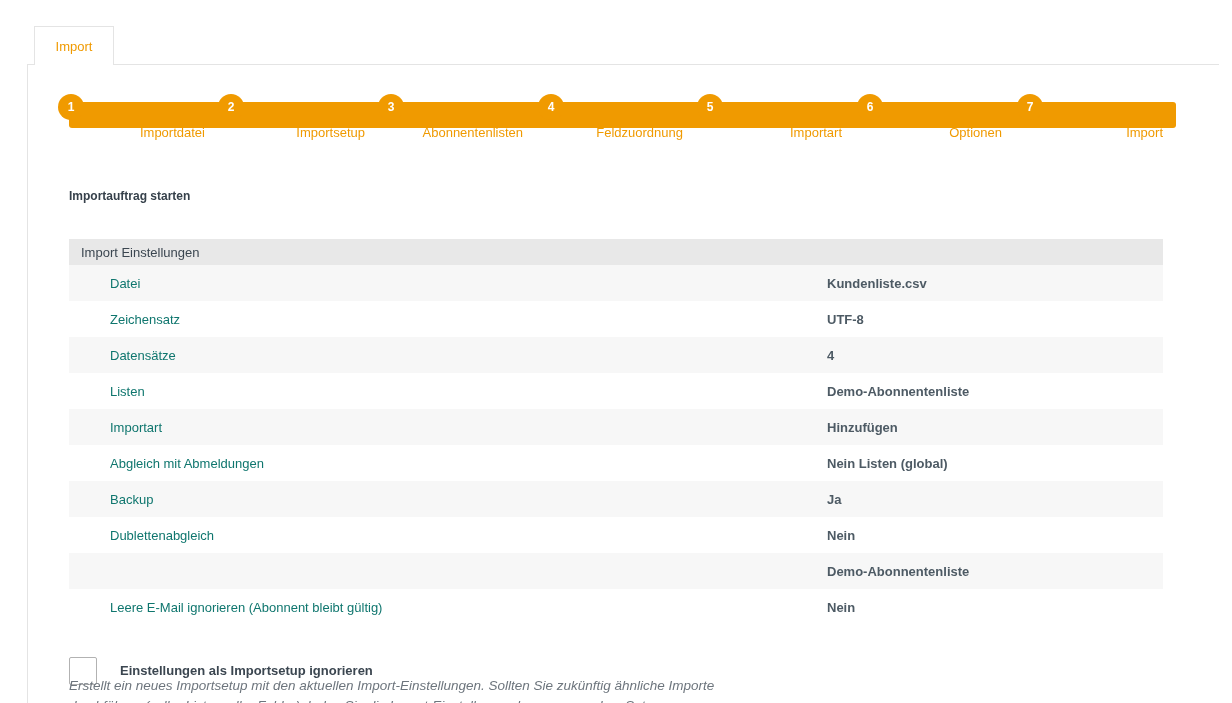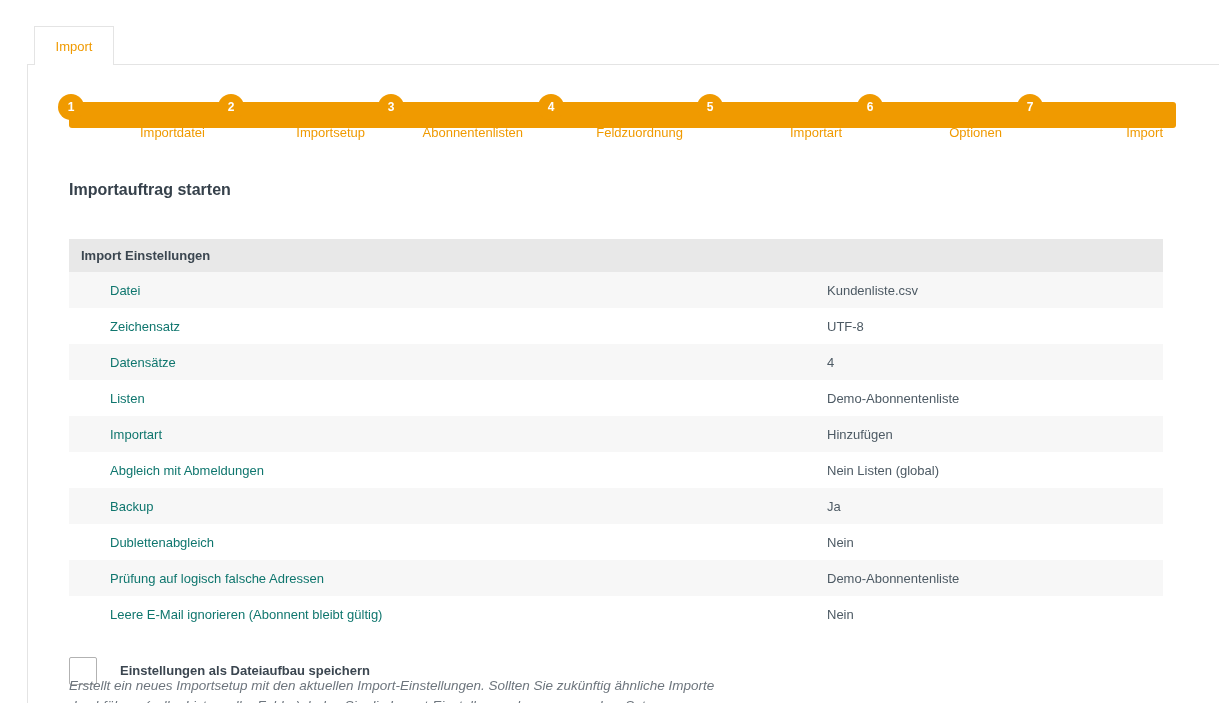--- a/index.html
+++ b/index.html
@@ -63,38 +63,38 @@
     width:138px;
     text-align:right;
     color:#f09a00;
     font-size:13px;
     z-index:3;
     cursor:pointer;
   }
   
   .page-title {
     position:absolute;
-    left:30px; top:142px;
-    font-size:16px;
+    left:30px; top:150px;
+    font-size:12px;
     font-weight:bold;
     color:#36414b;
     text-align:right;
   }
   
   .settings-table {
     position:absolute;
     left:30px; top:200px;
     width:1120px;
   }
   .settings-header {
-    height:33px;
+    height:26px;
     background:#e8e8e8;
     display:flex; align-items:center;
     padding-left:12px;
-    font-weight:bold;
+    font-weight:normal;
     color:#3b4650;
   }
   .settings-row {
     position:relative;
     height:36px;
     background:#fff;
   }
   .settings-row:nth-child(even) { background:#f7f7f7; }
   .settings-row .row-label {
     position:absolute;
@@ -102,20 +102,21 @@
     height:36px;
     display:flex; align-items:center;
     color:#0f766e;
   }
   .settings-row .row-value {
     position:absolute;
     left:745px; top:0;
     height:36px;
     display:flex; align-items:center;
     color:#4d5a64;
+    font-weight:bold;
   }
   
   .checkbox-row {
     position:absolute;
     left:30px; top:611px;
     display:flex; align-items:center;
     cursor:pointer;
   }
   .checkbox-box {
     width:17px; height:17px;
@@ -199,29 +200,28 @@
     </div>
     <div class="settings-row">
       <span class="row-label">Backup</span>
       <span class="row-value">Ja</span>
     </div>
     <div class="settings-row">
       <span class="row-label">Dublettenabgleich</span>
       <span class="row-value">Nein</span>
     </div>
     <div class="settings-row">
-      <span class="row-label">Prüfung auf logisch falsche Adressen</span>
       <span class="row-value">Demo-Abonnentenliste</span>
     </div>
     <div class="settings-row">
       <span class="row-label">Leere E-Mail ignorieren (Abonnent bleibt gültig)</span>
       <span class="row-value">Nein</span>
     </div>
   </div>
 
   <div class="checkbox-row">
     <div class="checkbox-box"></div>
-    <span class="checkbox-label">Einstellungen als Dateiaufbau speichern</span>
+    <span class="checkbox-label">Einstellungen als Importsetup ignorieren</span>
   </div>
 
   <p class="setup-description">Erstellt ein neues Importsetup mit den aktuellen Import-Einstellungen. Sollten Sie zukünftig ähnliche Importe durchführen (selbe Liste, selbe Felder), laden Sie die Import-Einstellungen bequem aus dem Setup.</p>
 
 </div>
 
 </body></html>

